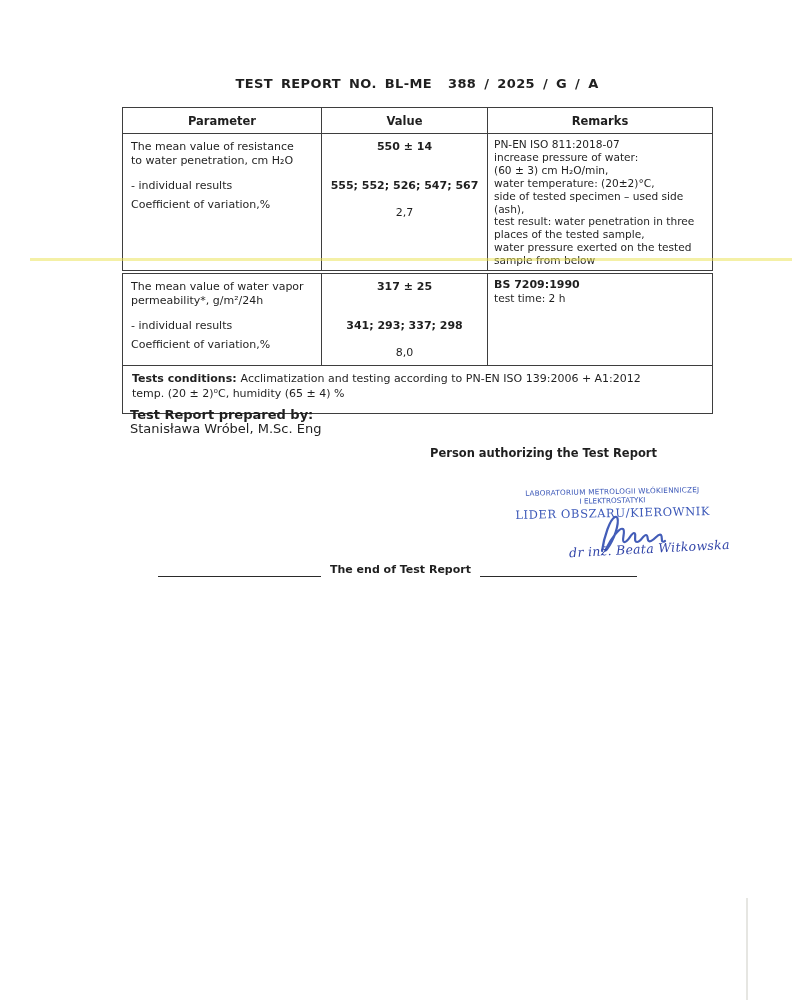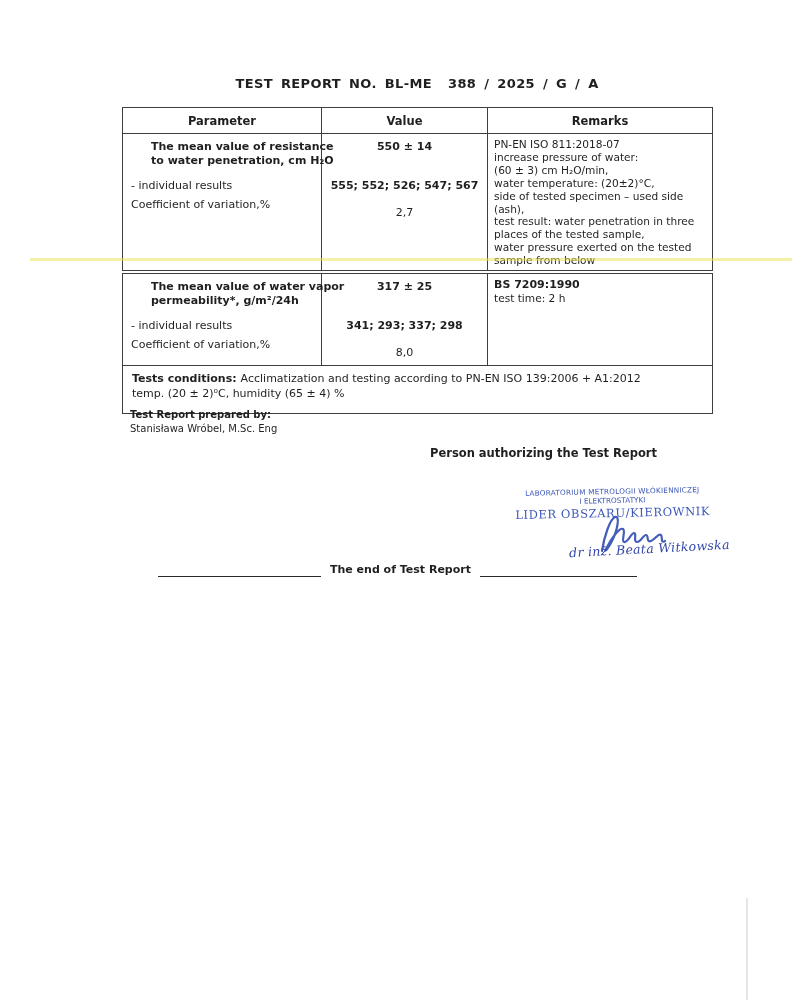--- a/index.html
+++ b/index.html
@@ -9,39 +9,39 @@
   .title{position:absolute;left:122px;top:76px;width:590px;text-align:center;
          font-size:13px;font-weight:bold;letter-spacing:.4px;word-spacing:3px;white-space:pre-wrap;}
 
   table{border-collapse:collapse;table-layout:fixed;}
   .tblA{position:absolute;left:122px;top:107px;width:590px;}
   .tblB{position:absolute;left:122px;top:273px;width:590px;}
   th,td{border:1.6px solid #3e3e3e;vertical-align:top;padding:0;}
   th{height:25px;font-size:11.5px;vertical-align:middle;text-align:center;font-weight:bold;}
 
   .pcell{padding:6px 6px 4px 8px;font-size:11px;}
-  .pname{font-weight:bold;line-height:14px;white-space:nowrap;margin-left:20px;}
+  .pname{font-weight:normal;line-height:14px;white-space:nowrap;}
   .psub1{margin-top:11px;line-height:13px;}
   .psub2{margin-top:6px;line-height:13px;}
 
   .vcell{padding:6px 4px;text-align:center;font-size:11px;}
   .vmain{font-weight:bold;line-height:14px;}
   .vsub1{margin-top:25px;line-height:13px;font-weight:bold;}
   .vsub2{margin-top:14px;line-height:13px;}
 
   .rcell{padding:4px 4px 3px 6px;font-size:10.6px;}
   .rline{line-height:12.9px;white-space:nowrap;}
   .rbold{font-weight:bold;font-size:11px;line-height:14px;}
   .rtime{line-height:13px;}
 
   .ccell{padding:6px 9px;font-size:11px;line-height:14.5px;}
   .clabel{font-weight:bold;}
   .ctext{margin-left:4px;}
 
-  .prepared{position:absolute;left:130px;top:408px;font-size:10px;line-height:14px;}
+  .prepared{position:absolute;left:130px;top:408px;font-size:13px;line-height:14px;}
   .prepared .lbl{font-weight:bold;}
   .authorizing{position:absolute;left:430px;top:446px;font-size:11.5px;font-weight:bold;}
 
   .stamp{position:absolute;left:505px;top:487px;width:215px;text-align:center;
          color:#3c58b8;transform:rotate(-1.2deg);}
   .stamp .s1{font-size:7.3px;letter-spacing:.2px;line-height:9px;white-space:nowrap;}
   .stamp .s2{font-size:7.3px;line-height:9px;}
   .stamp .s3{font-family:"DejaVu Serif", serif;font-size:11.5px;letter-spacing:.6px;
              line-height:14px;margin-top:1px;white-space:nowrap;}
   .signature{position:absolute;left:594px;top:511px;}

